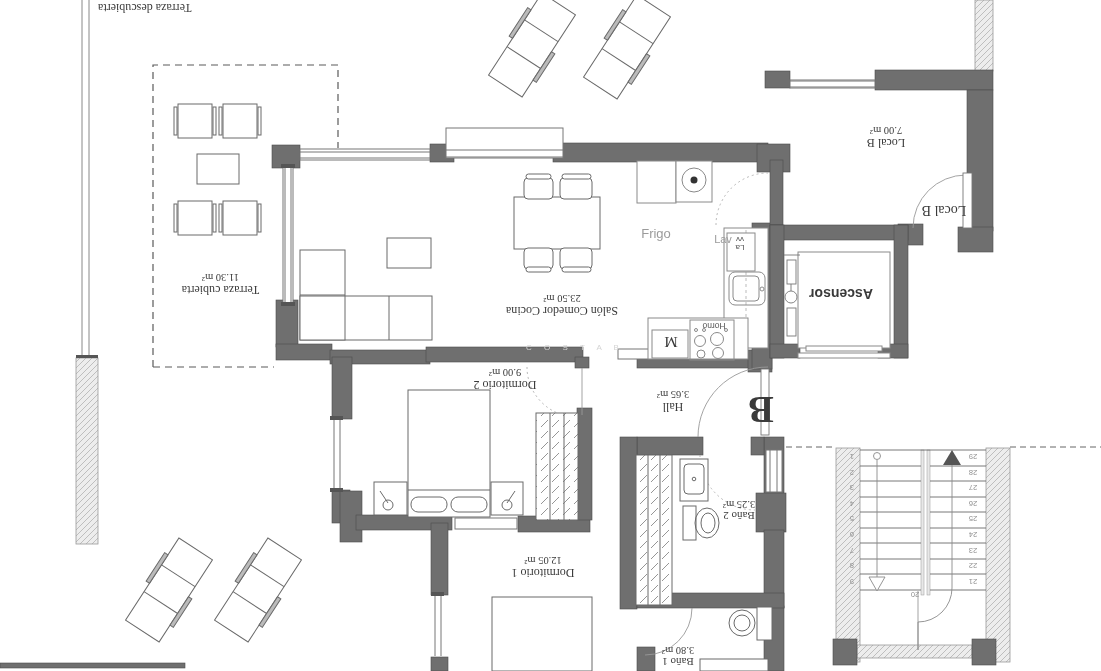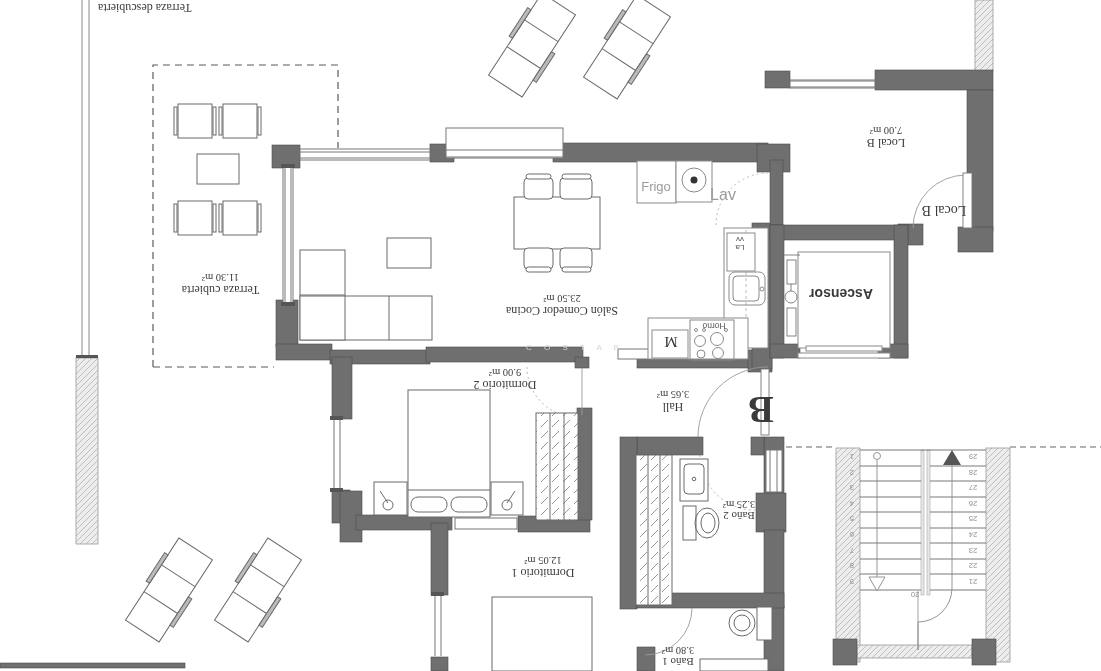--- a/index.html
+++ b/index.html
@@ -3,21 +3,21 @@
 <meta charset="utf-8">
 <style>
   html,body { margin:0; padding:0; background:#fff; }
   #plan { position:relative; width:1101px; height:671px; background:#fff; overflow:hidden;
           font-family:"Liberation Serif", serif; }
   #plan svg { position:absolute; left:0; top:0; }
   .lbl { position:absolute; text-align:center; color:#3a3a3a; line-height:1.12;
          font-family:"Liberation Serif", serif; }
   .r180 { transform:rotate(180deg); }
   .area { font-size:10.5px; }
-  .muted { color:#9b9b9b; font-family:"Liberation Sans", sans-serif; }
+  .muted { color:#9b9b9b; font-family:"Liberation Sans", sans-serif;margin-top:47px; }
   .stack { word-break:break-all; line-height:1.05; }
   .stairnum { position:absolute; width:14px; font:7.5px "Liberation Sans", sans-serif;
               color:#8f8f8f; text-align:center; }
   .wm { letter-spacing:5px; font-family:"Liberation Sans", sans-serif;text-align:center; }
 </style>
 </head>
 <body>
 
 <div id="plan">
 
@@ -411,21 +411,21 @@
   </div>
 
   <div class="lbl r180" style="left:904px;top:202px;width:80px;font-size:14px;">Local B</div>
 
   <div class="lbl r180" style="left:796px;top:285px;width:90px;font-size:14px;font-weight:bold;font-family:'Liberation Sans',sans-serif;">Ascensor</div>
 
   <div class="lbl r180" style="left:740px;top:388px;width:42px;font-size:38px;font-weight:bold;">B</div>
 
   <div class="lbl muted" style="left:636px;top:180px;width:40px;font-size:13px;">Frigo</div>
 
-  <div class="lbl muted" style="left:677px;top:186px;width:28px;font-size:16px;padding-left:32px;">Lav</div>
+  <div class="lbl muted" style="left:677px;top:186px;width:28px;font-size:11px;padding-left:32px;">Lav</div>
 
   <div class="lbl r180 stack" style="left:735px;top:234px;width:10px;font-size:8px;color:#555;font-family:'Liberation Sans',sans-serif;">Lavv</div>
 
   <div class="lbl r180" style="left:694px;top:320px;width:40px;font-size:8.5px;color:#555;font-family:'Liberation Sans',sans-serif;">Horno</div>
 
   <div class="lbl r180" style="left:656px;top:333px;width:30px;font-size:15px;">M</div>
 
   <div class="lbl wm" style="left:520px;top:344px;width:110px;font-size:8px;color:#d4d4d4;">C O S T A  B</div>
 
   <div style="position:absolute;left:0;top:0;width:1101px;height:671px;pointer-events:none;">

